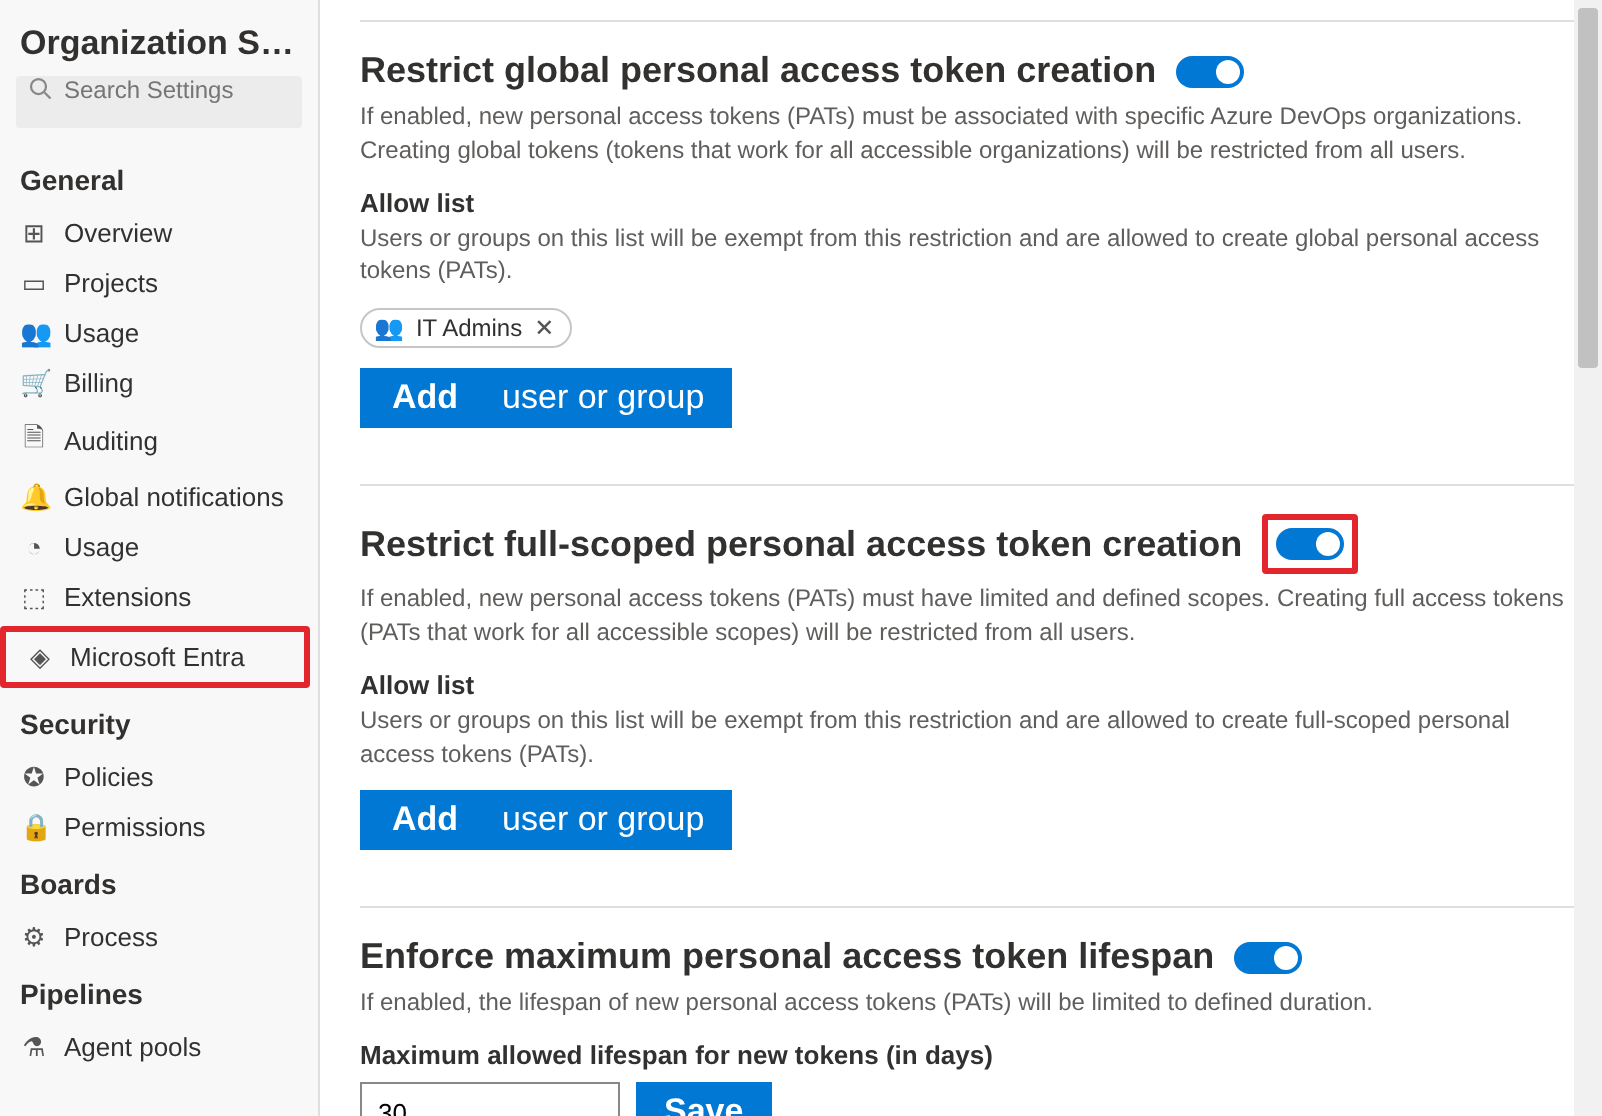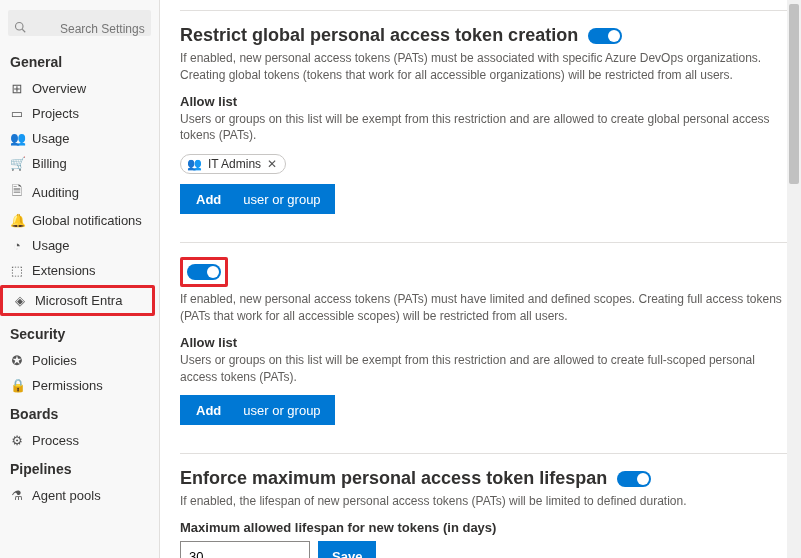--- a/index.html
+++ b/index.html
@@ -1,56 +1,57 @@
 <!DOCTYPE html>
 <html><head>
 <meta charset="utf-8">
 <style>
   * { box-sizing: border-box; margin: 0; padding: 0; }
   body { font-family: "Segoe UI", Arial, sans-serif; font-size: 13px; color: #323130; background: #fff; width: 801px; height: 558px; overflow: hidden; }
   .app { display: flex; height: 100%; }
   .sidebar { width: 160px; min-width: 160px; background: #f8f8f8; border-right: 1px solid #e1dfdd; height: 100%; overflow-y: auto; padding: 6px 0 6px 0; }
   .sb-title { font-size: 17px; font-weight: 600; padding: 6px 10px 2px 10px; white-space: nowrap; overflow: hidden; text-overflow: ellipsis; }
   .sb-sub { font-size: 12px; color: #605e5c; padding: 0 10px 8px 10px; }
-  .sb-search { margin: 4px 8px 10px 8px; background: #ececec; border-radius: 2px; height: 26px; display: flex; align-items: flex-end; padding: 0 6px; color: #6b6b6b; gap: 28px; }
+  .sb-search { margin: 4px 8px 10px 8px; background: #ececec; border-radius: 2px; height: 26px; display: flex; align-items: flex-start; padding: 0 6px; color: #6b6b6b; }
   .sb-search .mag { margin-right: 6px; }
   .sb-search input { border: none; background: transparent; outline: none; font-size: 12px; color: #6b6b6b; width: 100%; }
   .sb-section { font-weight: 600; font-size: 14px; padding: 8px 10px 6px 10px; }
   .sb-item { display: flex; align-items: center; gap: 8px; padding: 5px 10px; cursor: pointer; font-size: 13px; color: #323130; }
   .sb-item .ic { width: 14px; text-align: center; font-size: 13px; color: #555; }
   .highlight-box { border: 3px solid #e3262d; margin: 2px 4px 2px 0; border-radius: 2px; }
   .main { flex: 1; overflow-y: auto; padding: 4px 12px 12px 20px; }
   .divider { border: none; border-top: 1px solid #e1dfdd; margin: 6px 0 14px 0; }
   .policy-title { font-size: 18px; font-weight: 600; display: flex; align-items: center; gap: 10px; }
   .toggle { position: relative; width: 34px; height: 16px; border-radius: 10px; background: #0078d4; display: inline-block; }
   .toggle::after { content: ""; position: absolute; right: 2px; top: 2px; width: 12px; height: 12px; background: #fff; border-radius: 50%; }
   .toggle-hl { border: 3px solid #e3262d; padding: 4px 4px; border-radius: 2px; display: inline-flex; }
   .desc { font-size: 12px; color: #605e5c; line-height: 1.4; margin: 4px 0 10px 0; max-width: 610px; }
   .allow-label { font-size: 13px; font-weight: 600; margin-top: 6px; margin-bottom: 2px; }
   .chip-row { margin: 8px 0 10px 0; }
   .chip { display: inline-flex; align-items: center; border: 1px solid #c8c6c4; border-radius: 12px; padding: 2px 8px 2px 6px; font-size: 12px; gap: 6px; background: #fff; }
   .chip .ci { font-size: 12px; }
   .chip .cx { cursor: pointer; color: #555; }
-  .btn { background: #0078d4; color: #fff; border: none; font-size: 13px; height: 30px; cursor: pointer; }
+  .btn { background: #0078d4; color: #fff; border: none; font-size: 17px; height: 30px; cursor: pointer; }
   .btn-add { display: inline-flex; align-items: center; }
   .btn-add .bA { padding: 0 16px; font-weight: 600; }
   .btn-add .bB { padding: 0 14px 0 6px; }
   .field-label { font-size: 13px; font-weight: 600; margin: 8px 0 6px 0; }
   .row { display: flex; gap: 8px; align-items: center; }
   .txt { width: 130px; height: 30px; border: 1px solid #8a8886; padding: 0 8px; font-size: 13px; }
   .section-gap { height: 22px; }
   .scrollbar-right { position: absolute; right: 0; top: 0; width: 14px; height: 558px; background: #f1f1f1; }
   .scrollbar-thumb { position: absolute; right: 2px; top: 4px; width: 10px; height: 180px; background: #c1c1c1; border-radius: 2px; }
 </style>
 </head>
 <body>
 
 <div class="app">
 
   <div class="sidebar">
+    <div class="sb-title">Organization S…</div>
     <div class="sb-search">
       <span class="mag">
         <svg width="12" height="12" viewBox="0 0 16 16">
             <circle cx="7" cy="7" r="5" stroke="#888" stroke-width="1.5" fill="none"></circle>
             <line x1="11" y1="11" x2="15" y2="15" stroke="#888" stroke-width="1.5"></line>
           </svg>
       </span>
       <input type="text" placeholder="Search Settings" style="">
     </div>
 
@@ -139,20 +140,21 @@
     <button class="btn btn-add">
       <span class="bA">Add</span>
       <span class="bB">user or group</span>
     </button>
 
     <div class="section-gap"></div>
     <hr class="divider">
 
     
     <div class="policy-title">
+      <span>Restrict full-scoped personal access token creation</span>
       <span class="toggle-hl">
         <span class="toggle"></span>
       </span>
     </div>
     <div class="desc">If enabled, new personal access tokens (PATs) must have limited and defined scopes. Creating full access tokens (PATs that work for all accessible scopes) will be restricted from all users.</div>
     <div class="allow-label">Allow list</div>
     <div class="desc" style="margin-top:0">Users or groups on this list will be exempt from this restriction and are allowed to create full-scoped personal access tokens (PATs).</div>
     <button class="btn btn-add">
       <span class="bA">Add</span>
       <span class="bB">user or group</span>

